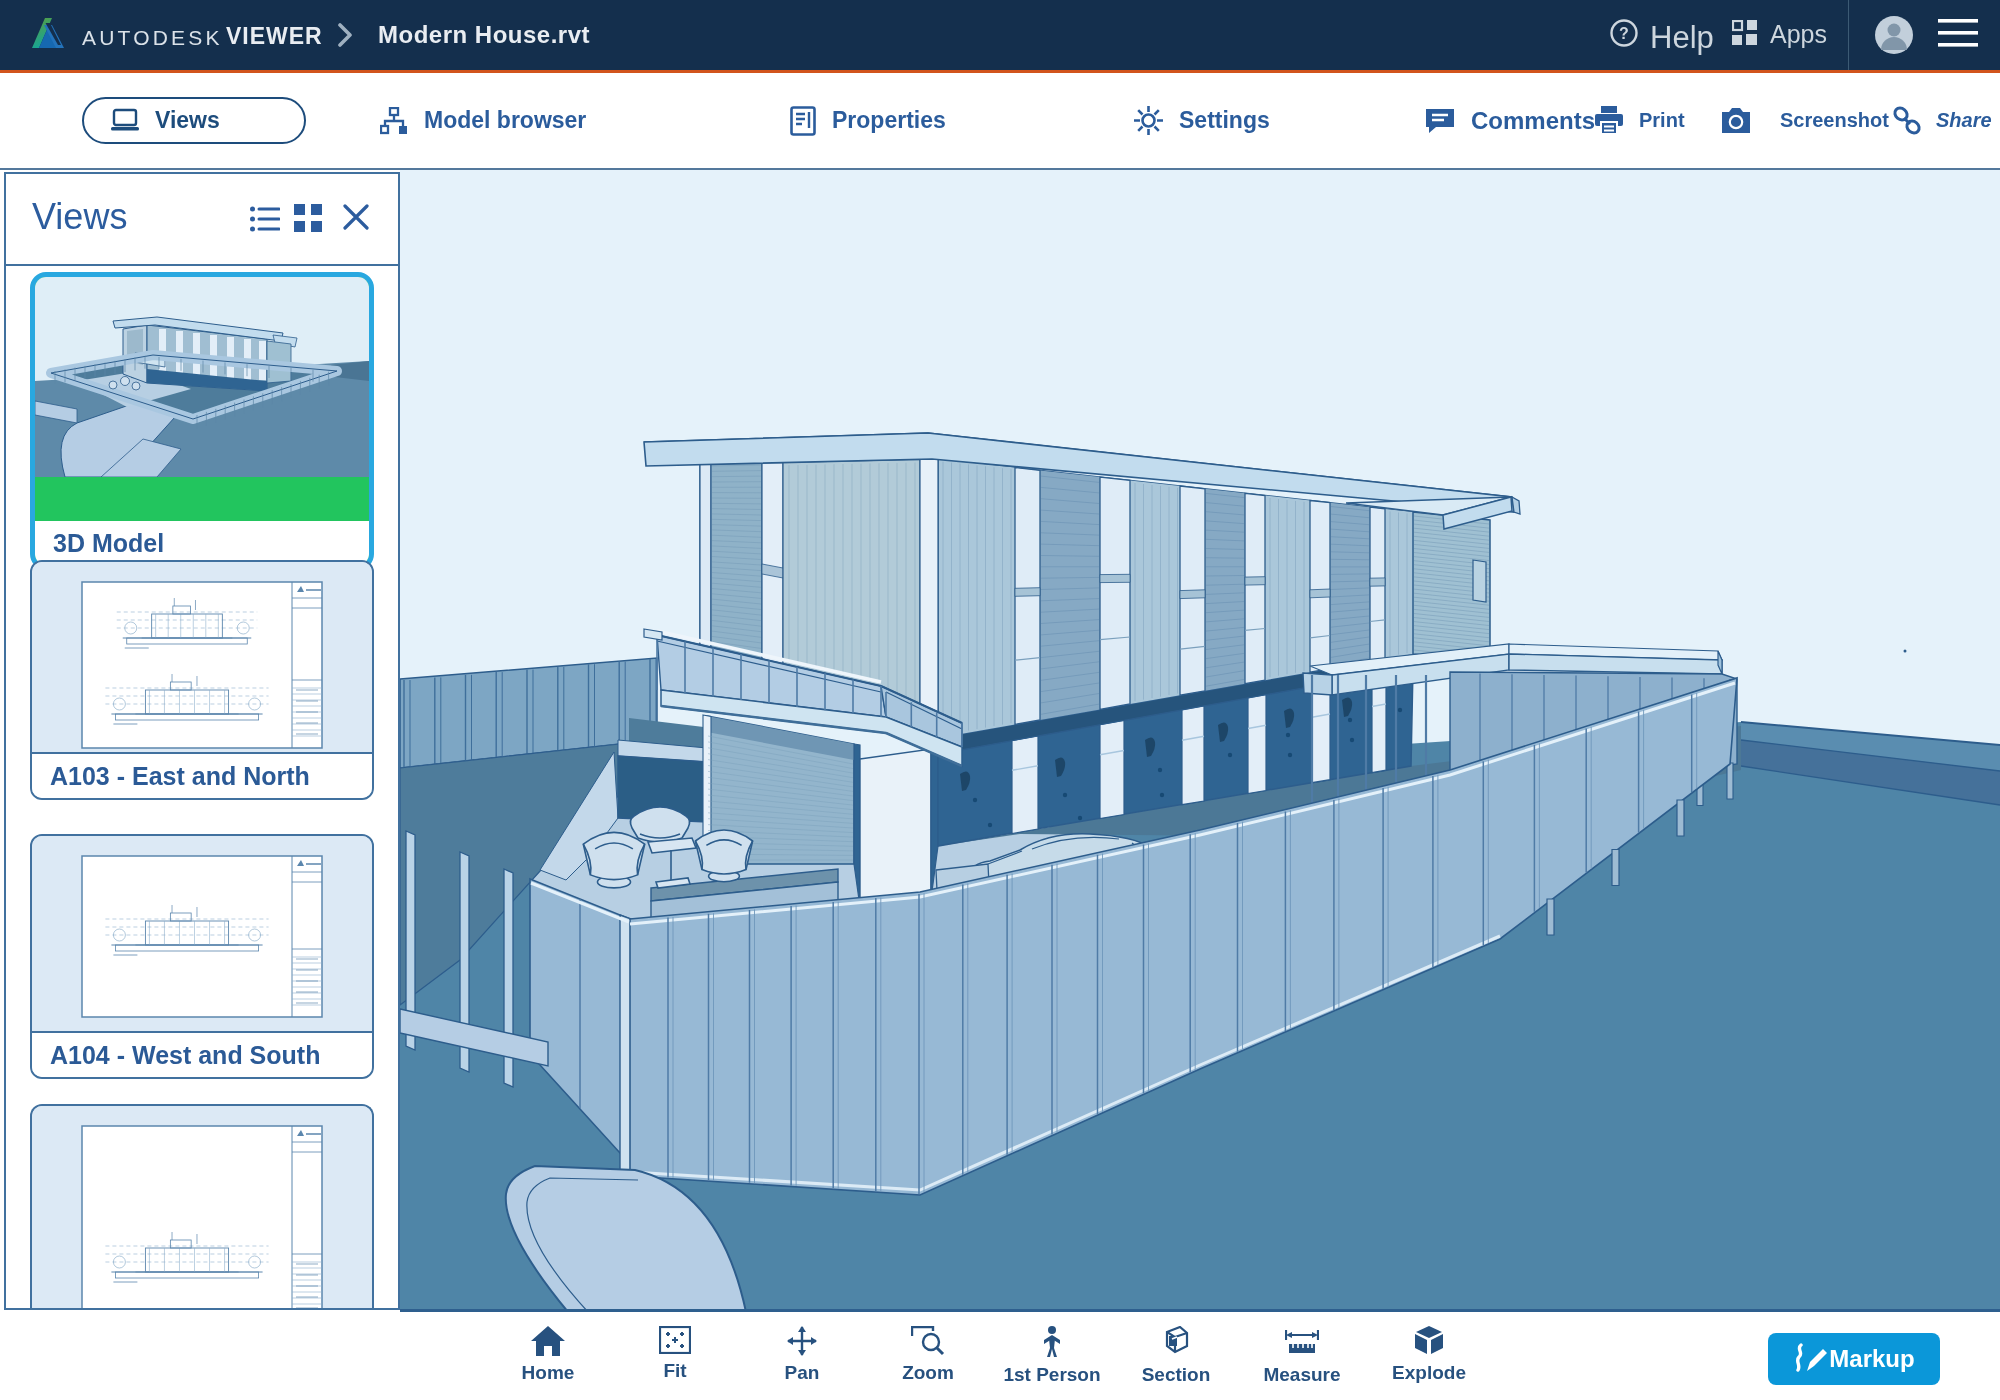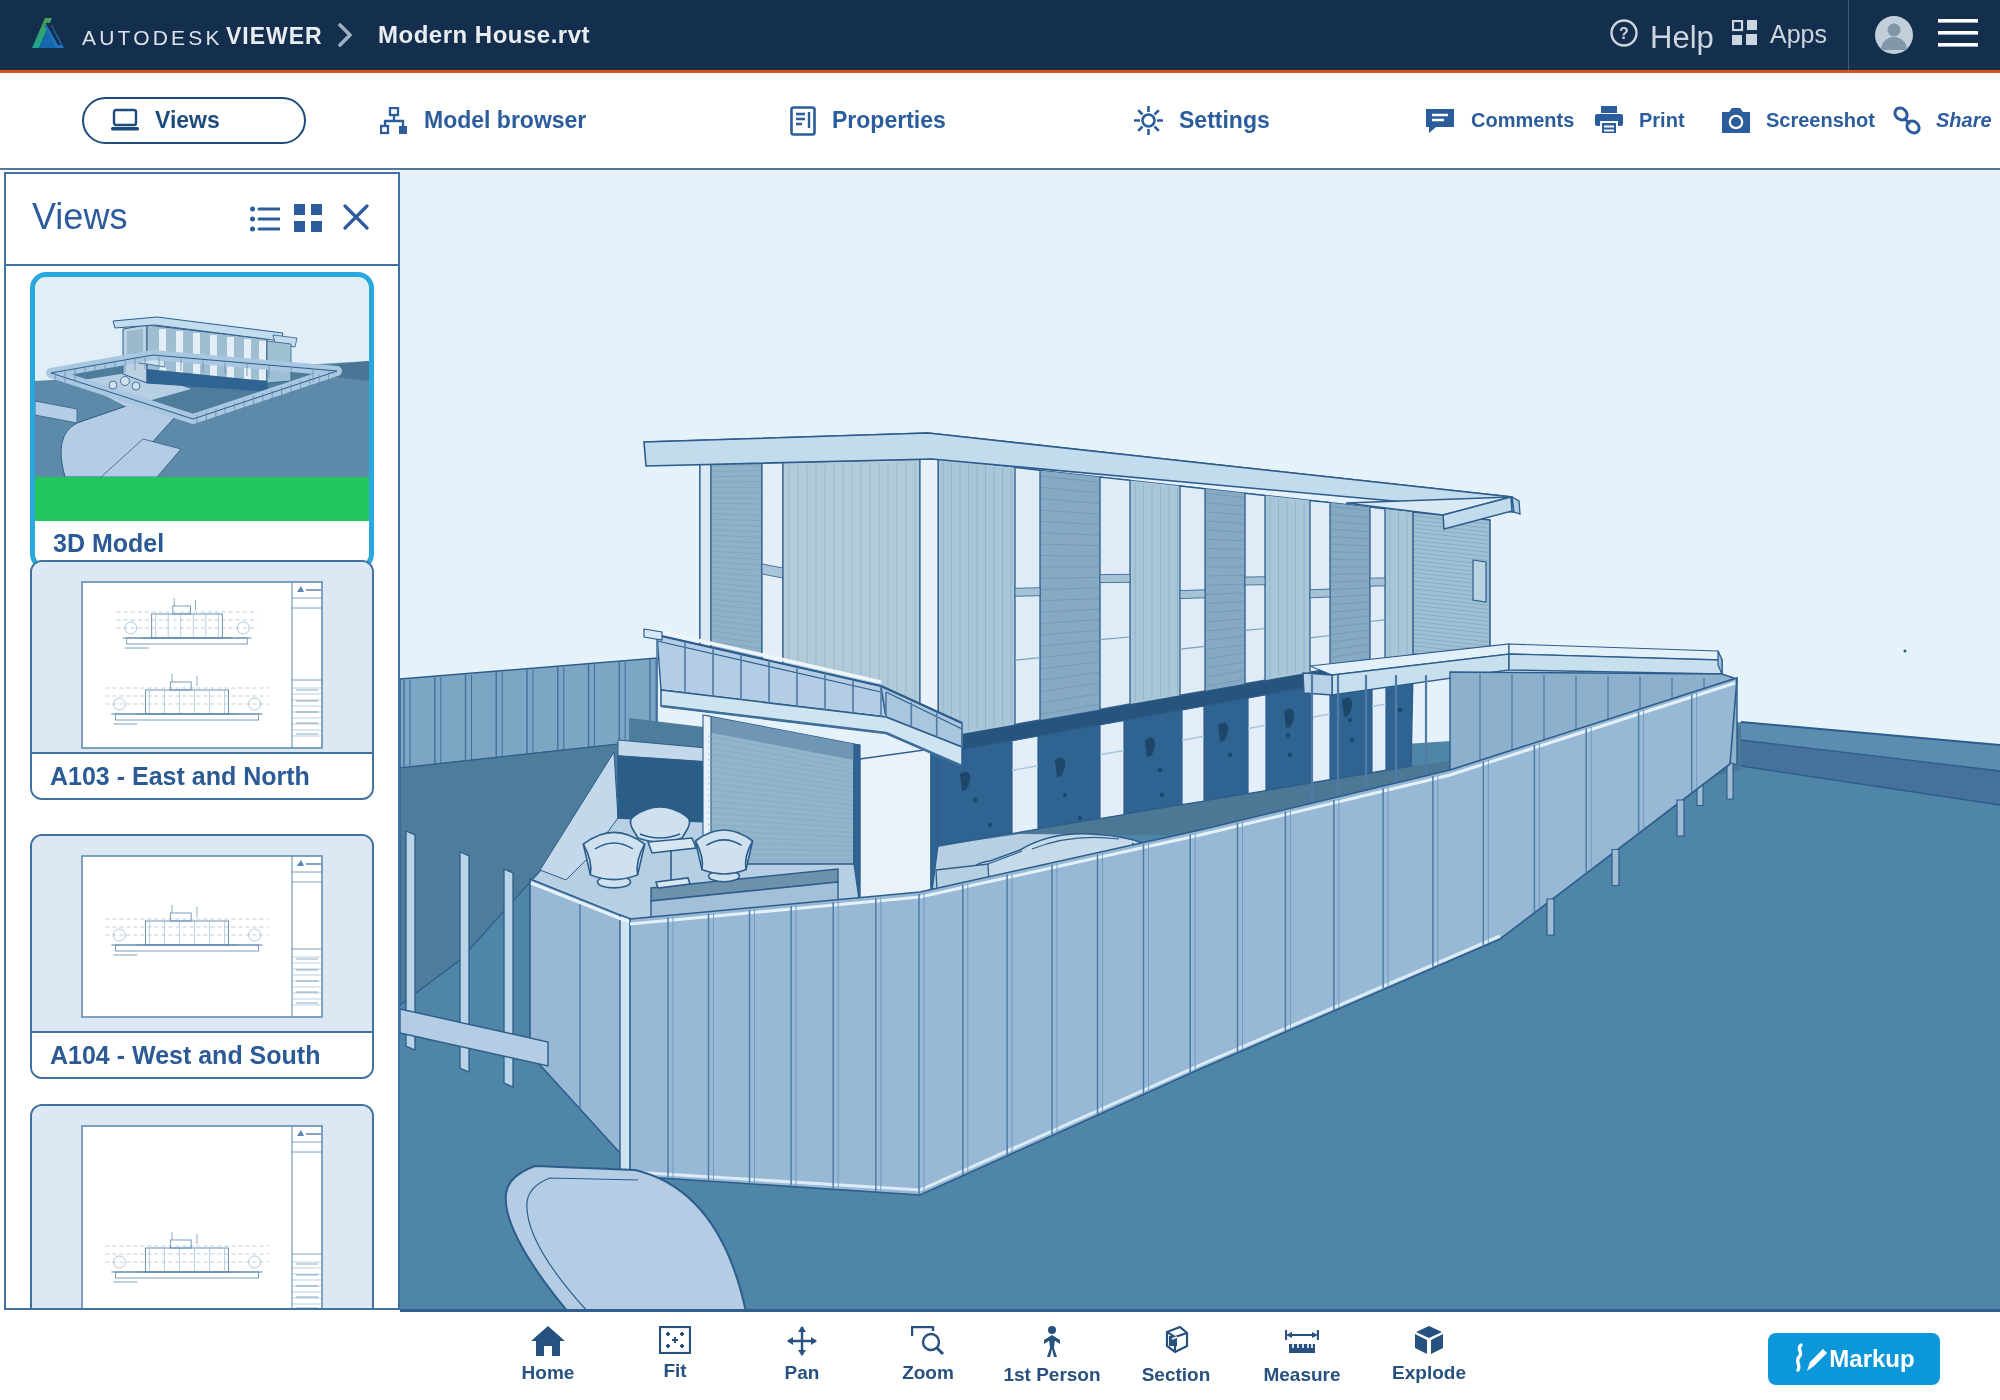--- a/index.html
+++ b/index.html
@@ -574,37 +574,37 @@
           <path d="M15.5 1 V7 M15.5 24 V30 M1 15.5 H7 M24 15.5 H30 M5.2 5.2 L9.5 9.5 M21.5 21.5 L25.8 25.8 M25.8 5.2 L21.5 9.5 M9.5 21.5 L5.2 25.8"></path>
         </g>
       </svg>
     <span style="margin-left:15px;">Settings</span>
   </div>
   <div class="tbitem" style="left:1424px;">
     <svg width="32" height="28" viewBox="0 0 32 28">
         <path d="M2 2 H30 V20 H12 L5 26 V20 H2 Z" fill="#2b5c9c"></path>
         <path d="M8 8 H24 M8 13 H20" stroke="#fff" stroke-width="2.4"></path>
       </svg>
-    <span style="margin-left:15px;font-size:20px;">Comments</span>
+    <span style="margin-left:15px;font-size:24px;">Comments</span>
   </div>
   <div class="tbitem" style="left:1594px;">
     <svg width="30" height="29" viewBox="0 0 30 29">
         <rect x="7" y="0" width="16" height="7" fill="#2b5c9c"></rect>
         <rect x="1" y="8" width="28" height="12" rx="2" fill="#2b5c9c"></rect>
         <rect x="7" y="16" width="16" height="12" fill="#2b5c9c" stroke="#fff" stroke-width="2"></rect>
         <path d="M10 20.5 H20 M10 24.5 H20" stroke="#fff" stroke-width="1.8"></path>
       </svg>
     <span style="margin-left:15px;font-size:20px;">Print</span>
   </div>
   <div class="tbitem" style="left:1720px;">
     <svg width="32" height="27" viewBox="0 0 32 27">
         <path d="M2 5 H9 L12 1 H20 L23 5 H30 V26 H2 Z" fill="#2b5c9c"></path>
         <circle cx="16" cy="15" r="6.2" fill="#2b5c9c" stroke="#fff" stroke-width="2.2"></circle>
       </svg>
-    <span style="margin-left:14px;font-size:20px;">Screenshot</span>
+    <span style="margin-left:28px;font-size:20px;">Screenshot</span>
   </div>
   <div class="tbitem" style="left:1892px;font-style:italic;">
     <svg width="30" height="30" viewBox="0 0 30 30">
         <g fill="none" stroke="#2b5c9c" stroke-width="3">
           <ellipse cx="9" cy="8" rx="6.5" ry="5.5" transform="rotate(40 9 8)"></ellipse>
           <ellipse cx="21" cy="21" rx="6.5" ry="5.5" transform="rotate(40 21 21)"></ellipse>
           <path d="M12 12 L18 18"></path>
         </g>
       </svg>
     <span style="margin-left:14px;font-size:20px;">Share</span>

